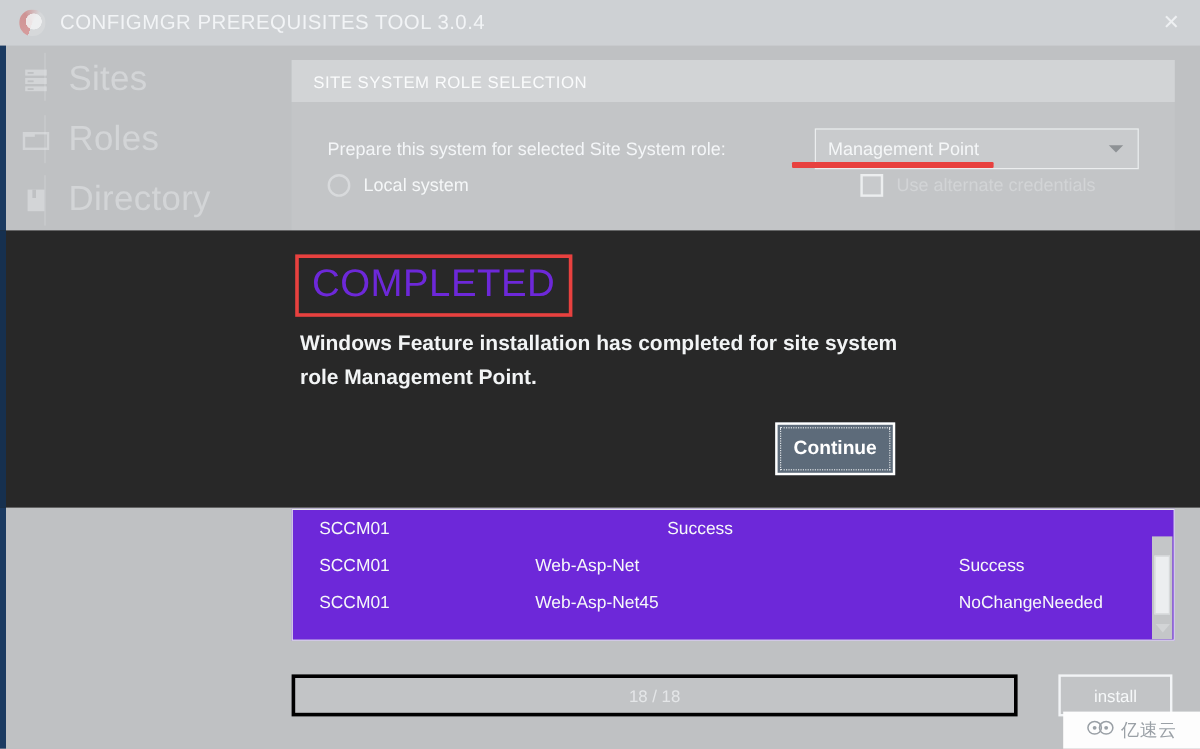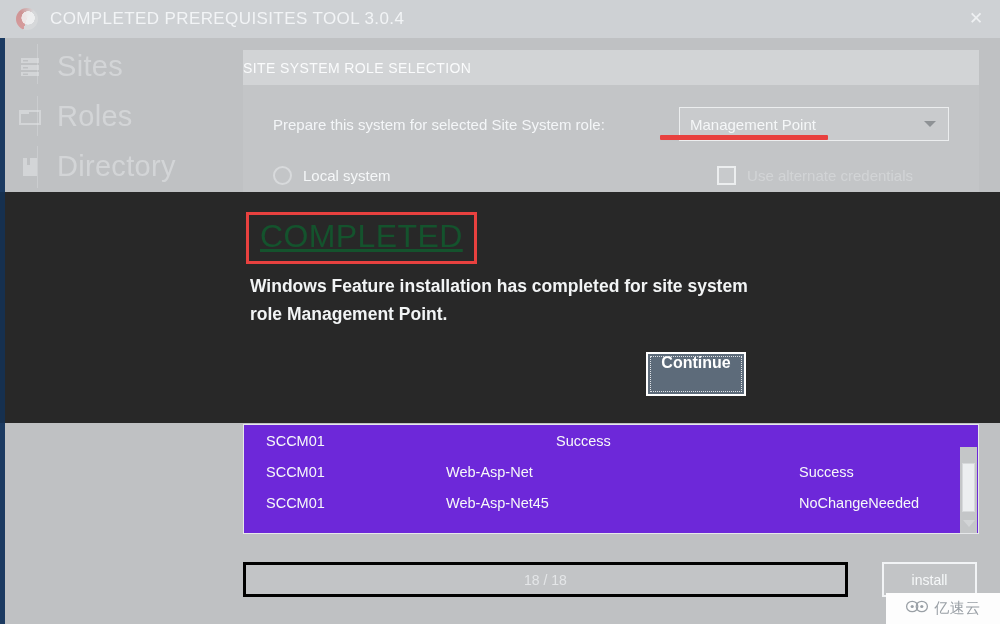--- a/index.html
+++ b/index.html
@@ -103,21 +103,21 @@
     position: absolute;
     left: 243px; top: 50px;
     width: 736px;
     z-index: 2;
   }
   .panel-header {
     height: 35px;
     background: #d2d4d6;
     display: flex;
     align-items: center;
-    padding-left: 0;
+    padding-left: 18px;
     font-size: 14px;
     letter-spacing: 0.4px;
     color: #fafbfc;
   }
   .panel-body {
     background: #c3c5c7;
     padding: 18px 30px 0 30px;
     height: 145px;
   }
   .form-row {
@@ -157,21 +157,21 @@
     position: absolute;
     left: 660px; top: 135px;
     width: 168px; height: 5px;
     background: #e8413f;
     border-radius: 1px;
     z-index: 4;
   }
 
   .opt-row {
     display: flex;
-    align-items: flex-end;
+    align-items: flex-start;
     justify-content: space-between;
     height: 40px;
   }
   .radio-wrap, .check-wrap {
     display: flex;
     align-items: center;
     gap: 11px;
     cursor: pointer;
   }
   .radio-dot {
@@ -302,42 +302,41 @@
   .overlay-inner { position: relative; width: 100%; height: 100%; }
 
   .completed-box {
     position: absolute;
     left: 246px; top: 212px;
     padding: 3px 11px 7px 11px;
     border: 3px solid #e8413f;
   }
   .completed-text {
     font-size: 32px;
-    color: #14532d;
+    color: #6d28d9;
     letter-spacing: 0.4px;
     line-height: 36px;
-    text-decoration: underline;
   }
   .overlay-msg {
     position: absolute;
     left: 250px; top: 272px;
     width: 520px;
     font-size: 17.5px;
     line-height: 28px;
     color: #f2f4f5;
     font-weight: bold;
   }
   .continue-btn {
     position: absolute;
     left: 646px; top: 352px;
     width: 100px; height: 44px;
     background: #5d6b7a;
     border: 2px solid #ffffff;
     display: flex;
-    align-items: flex-start;
+    align-items: center;
     justify-content: center;
     cursor: pointer;
   }
   .continue-btn::after {
     content: "";
     position: absolute;
     left: 2px; top: 2px; right: 2px; bottom: 2px;
     border: 1px dotted #dfe3e7;
     pointer-events: none;
   }
@@ -353,21 +352,21 @@
     background: #16304f;
   }
 </style>
 </head>
 <body>
 
 <div id="app">
 
   <div class="titlebar">
     <div class="app-logo"></div>
-    <div class="app-title">COMPLETED PREREQUISITES TOOL 3.0.4</div>
+    <div class="app-title">CONFIGMGR PREREQUISITES TOOL 3.0.4</div>
     <div class="close-btn">✕</div>
   </div>
 
   <div class="left-accent"></div>
 
   <div class="sidebar">
     <div class="nav-sep" style="top:6px;height:40px;"></div>
 
     <div class="nav-item" style="top:12px;">
       <span class="nav-icon">

